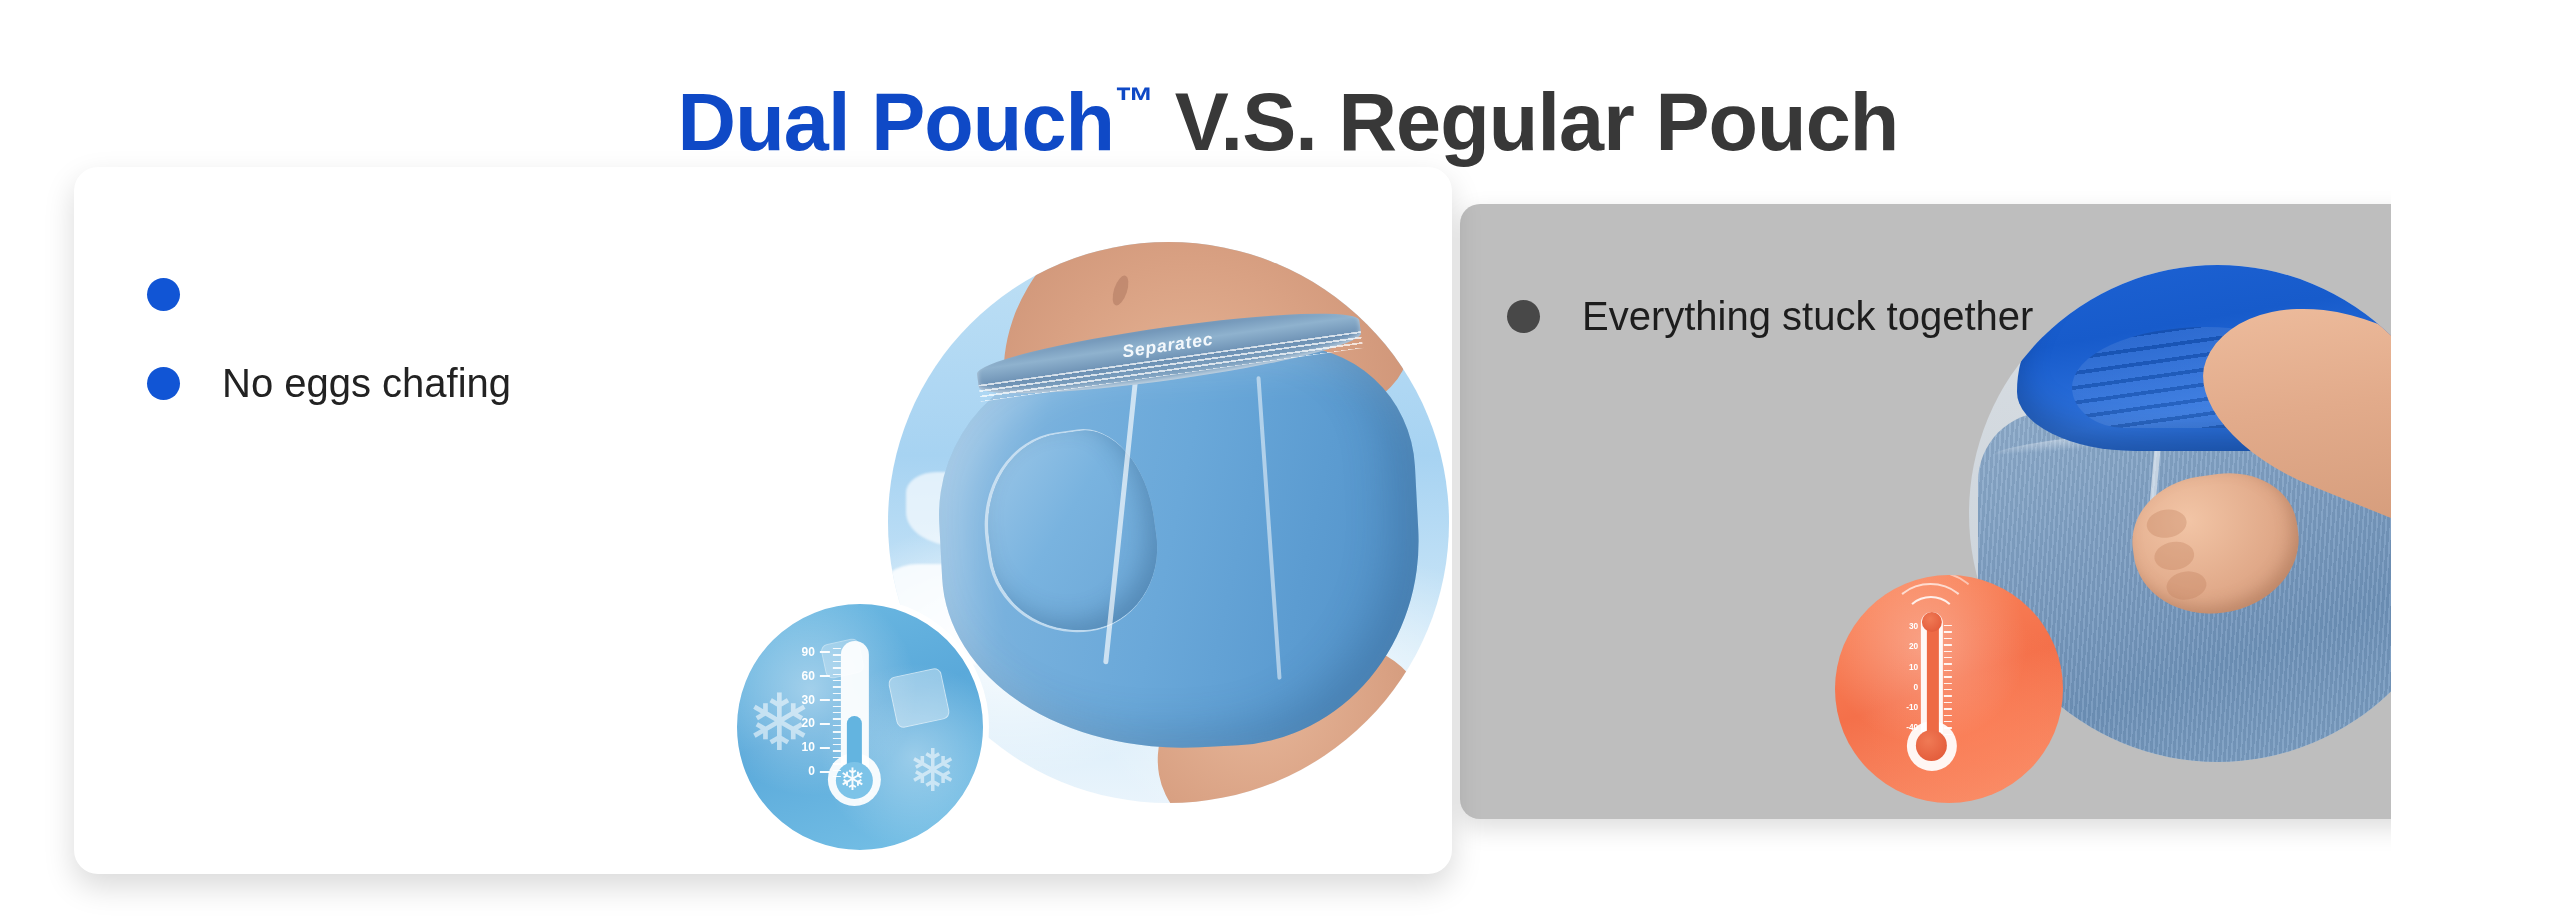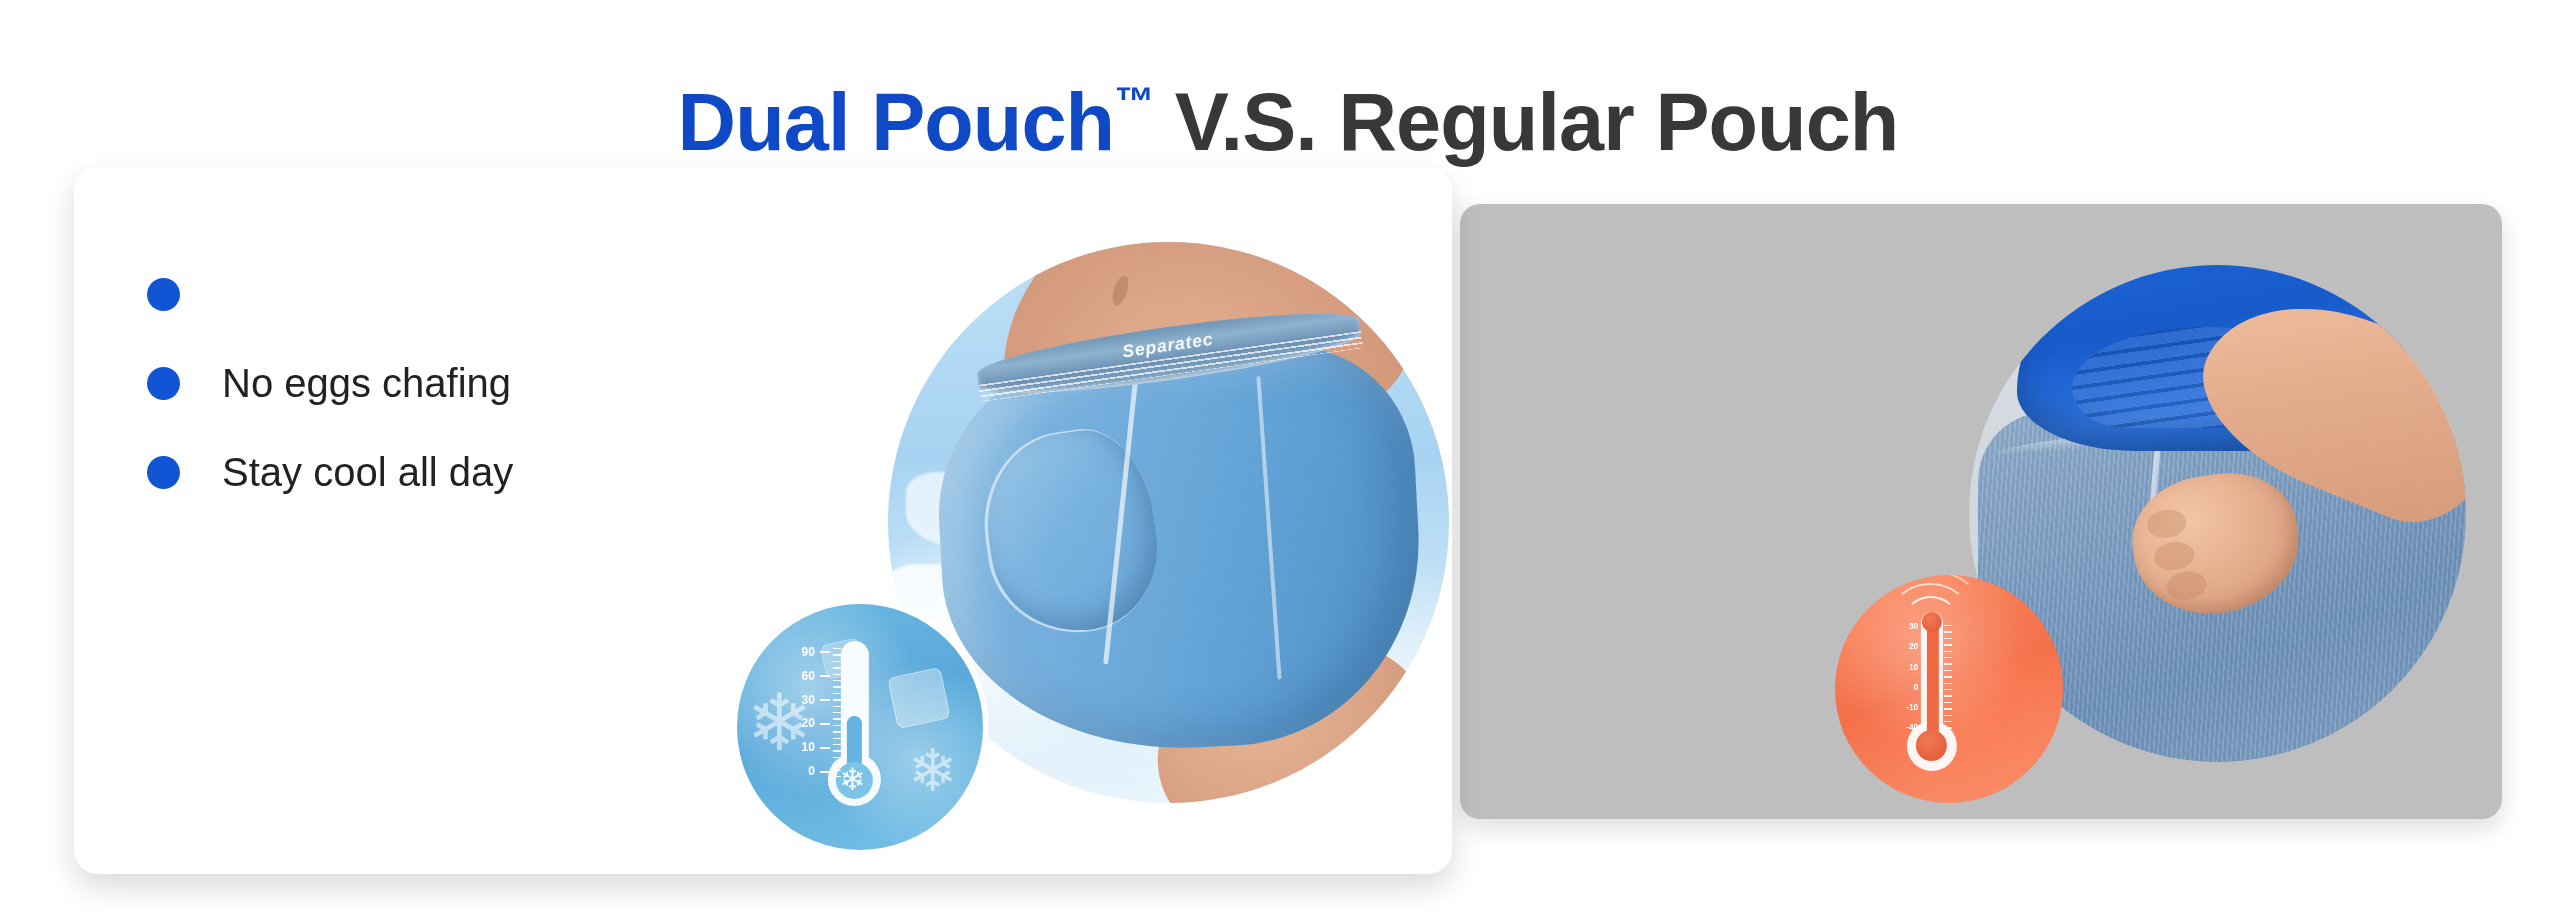--- a/index.html
+++ b/index.html
@@ -7,21 +7,21 @@
     margin: 0;
     padding: 0;
     background: #ffffff;
   }
   body {
     font-family: "Liberation Sans", sans-serif;
     -webkit-font-smoothing: antialiased;
   }
   #stage {
     position: relative;
-    width: 2576px;
+    width: 2391px;
     height: 920px;
     background: #ffffff;
     overflow: hidden;
   }
 
   
   #headline {
     position: absolute;
     top: 24px;
     left: 0;
@@ -456,27 +456,27 @@
   </div>
 
   <ul id="bullets-dual" class="bullets">
     <li class="bullet-row">
       <span class="dot"></span>
     </li>
     <li class="bullet-row">
       <span class="dot"></span>
       <span class="bullet-text">No eggs chafing</span>
     </li>
+  </ul>
+
+  <ul id="bullets-regular" class="bullets">
     <li class="bullet-row">
       <span class="dot"></span>
-      <span class="bullet-text">Stay cool all day</span>
+      <span class="bullet-text">Everything stuck together</span>
     </li>
-  </ul>
-
-  <ul id="bullets-regular" class="bullets">
   </ul>
 
   <div id="badge-cold" class="badge">
     <div class="snowflake" style="left:9.2px; top:79px; font-size:79px;">❄</div>
     <div class="snowflake" style="left:171px; top:138px; font-size:59px;">❄</div>
     <div class="snowflake" style="left:107px; top:164px; font-size:40px; opacity:.5;">❄</div>
     <div class="icecube" style="left:155px; top:68px; width:52px; height:50px;"></div>
     <div class="icecube" style="left:86px; top:37px; width:37px; height:33px; opacity:.7;"></div>
 
     <div class="thermo" style="left:92px; top:37px; width:64px; height:193px;">

